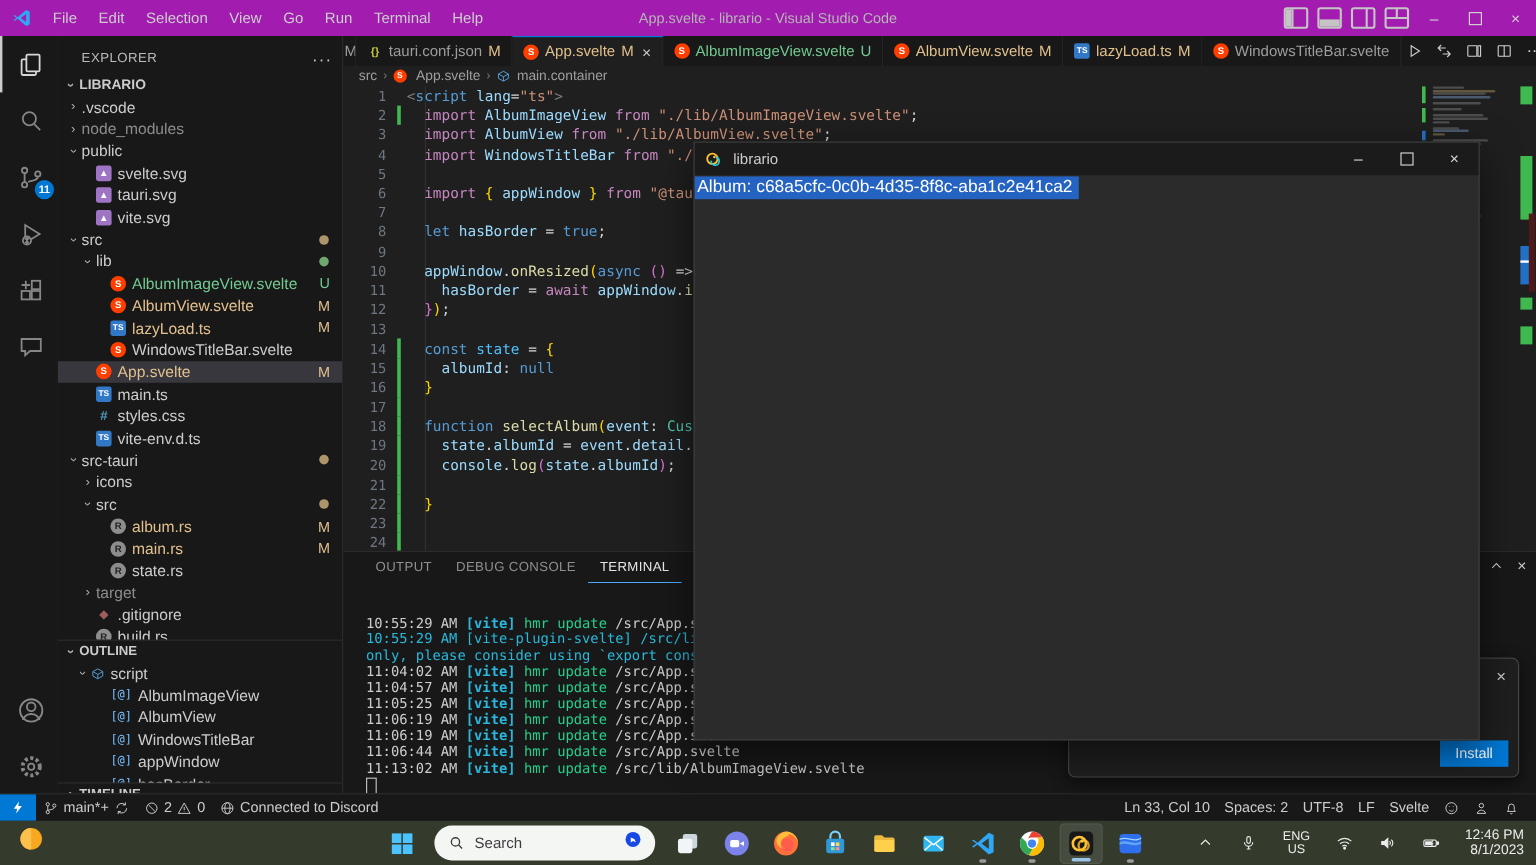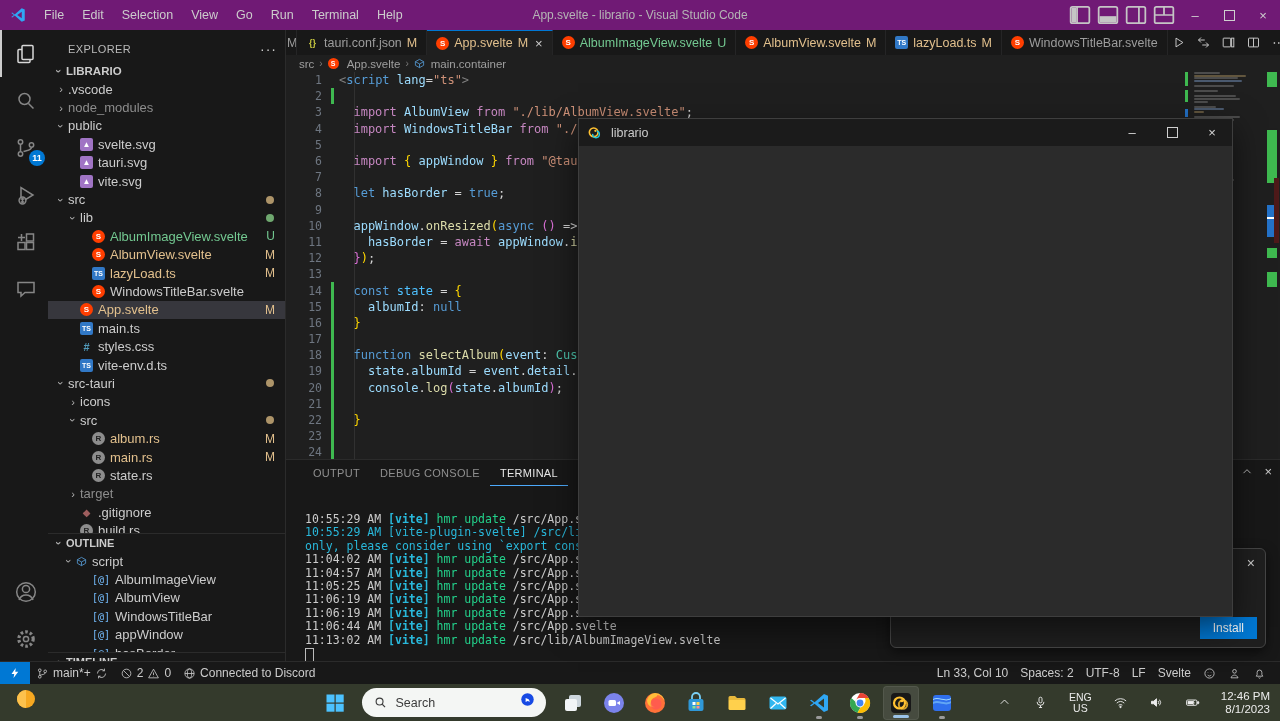--- a/index.html
+++ b/index.html
@@ -1,19 +1,19 @@
 <!DOCTYPE html>
 <html><head>
 <meta charset="utf-8">
 <style>
   html,body{margin:0;padding:0;width:1280px;height:721px;overflow:hidden;background:#1f1f1f;
     font-family:"Liberation Sans",sans-serif;color:#ccc;font-size:13px;position:relative;}
   svg{display:block;}
   
-  .titlebar{position:absolute;left:0;top:0;right:0;height:30px;background:#701a75;display:flex;align-items:center;z-index:20;}
+  .titlebar{position:absolute;left:0;top:0;right:0;height:30px;background:#a21caf;display:flex;align-items:center;z-index:20;}
   .vs-logo{width:18px;height:18px;margin:0 8px 0 9px;}
   .menu-item{padding:0 9px;height:30px;line-height:30px;font-size:12.5px;color:#cccccc;}
   .tb-title{position:absolute;left:50%;transform:translateX(-50%);font-size:12px;color:#b5b5b5;white-space:nowrap;}
   .tb-right{margin-left:auto;display:flex;align-items:center;height:100%;}
   .tb-ico{width:28px;height:30px;display:flex;align-items:center;justify-content:center;color:#c5c5c5;}
   .tb-win{width:34px;height:30px;display:flex;align-items:center;justify-content:center;color:#cfcfcf;font-size:13px;}
   .maxbox{width:9px;height:9px;border:1px solid #cfcfcf;}
   
   .activitybar{position:absolute;left:0;top:30px;width:48px;bottom:59px;background:#181818;border-right:1px solid #2b2b2b;display:flex;flex-direction:column;z-index:5;}
   .ab-item{width:48px;height:47px;display:flex;align-items:center;justify-content:center;color:#868686;position:relative;border-left:2px solid transparent;}
@@ -505,20 +505,21 @@
   <div class="indent-guide"></div>
   <div class="code">
       <div class="codeline">
         <span class="lnum">1</span>
         <span class="chbar"></span>
         <span class="ctext"><span class="tk-pu">&lt;</span><span class="tk-bl">script</span><span class="tk-lb"> lang</span><span class="tk-fg">=</span><span class="tk-or">"ts"</span><span class="tk-pu">&gt;</span></span>
       </div>
       <div class="codeline">
         <span class="lnum">2</span>
         <span class="chbar on"></span>
+        <span class="ctext"><span class="tk-pk">  import</span><span class="tk-lb"> AlbumImageView</span><span class="tk-pk"> from</span><span class="tk-or"> "./lib/AlbumImageView.svelte"</span><span class="tk-fg">;</span></span>
       </div>
       <div class="codeline">
         <span class="lnum">3</span>
         <span class="chbar"></span>
         <span class="ctext"><span class="tk-pk">  import</span><span class="tk-lb"> AlbumView</span><span class="tk-pk"> from</span><span class="tk-or"> "./lib/AlbumView.svelte"</span><span class="tk-fg">;</span></span>
       </div>
       <div class="codeline">
         <span class="lnum">4</span>
         <span class="chbar"></span>
         <span class="ctext"><span class="tk-pk">  import</span><span class="tk-lb"> WindowsTitleBar</span><span class="tk-pk"> from</span><span class="tk-or"> "./lib/WindowsTitleBar.svelte"</span><span class="tk-fg">;</span></span>
@@ -724,20 +725,21 @@
       </span>
     <span class="lib-title-text">librario</span>
     <div class="lib-controls">
       <span class="lib-btn">–</span>
       <span class="lib-btn">
           <span class="maxbox"></span>
         </span>
       <span class="lib-btn">×</span>
     </div>
   </div>
+  <div class="lib-selected">Album: c68a5cfc-0c0b-4d35-8f8c-aba1c2e41ca2</div>
 </div>
 
 <div class="statusbar">
   <div class="st-remote">
       <span style="width:12px;height:12px;display:inline-flex">
         <svg viewBox="0 0 24 24">
           <path fill="#fff" d="M13.5 2 5 14h5.5L9 22l9.5-12.5h-6z"></path>
         </svg>
       </span>
     </div>

